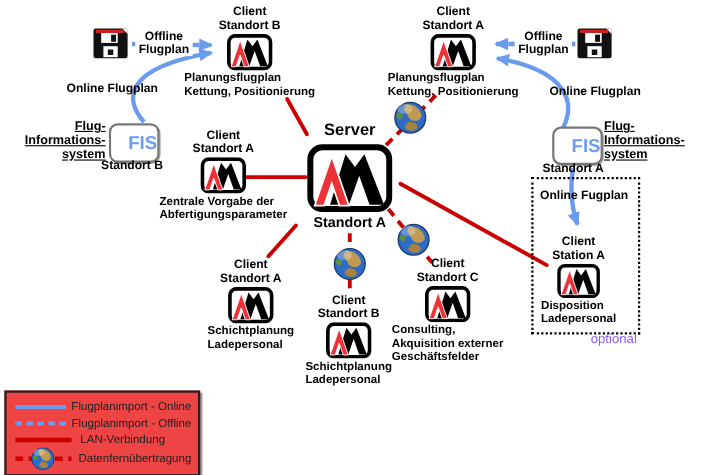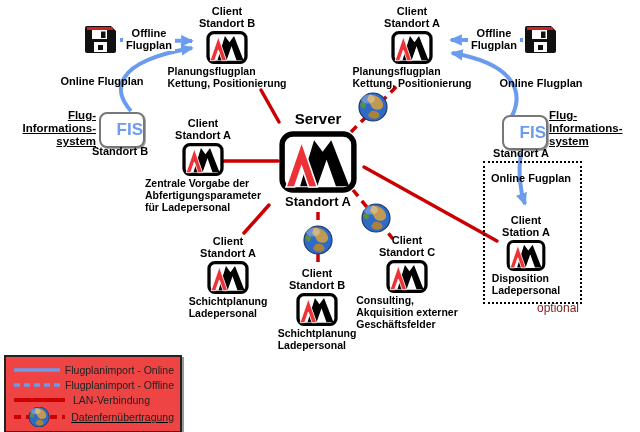--- a/index.html
+++ b/index.html
@@ -14,21 +14,21 @@
   .node .t  { font-size:11px; font-weight:bold; line-height:12px; }
   .node .s  { font-size:11px; font-weight:bold; line-height:12px; }
   .node .cap{ font-size:10.5px; font-weight:bold; line-height:12px; text-align:left; margin-top:1px; }
   .node svg { margin-top:2px; }
   .whitebg { background:#fff; padding:0 2px; }
   .fisbox { position:absolute; z-index:2; display:flex; align-items:center; justify-content:flex-end;
             background:#fff; border:2px solid #777; border-radius:8px; box-shadow:1px 1px 0 #aaa;
             font-size:17px; font-weight:bold; color:#6c9cf2; }
   .sysl { font-size:11.5px; font-weight:bold; line-height:13px;text-decoration:underline; }
   .dottedbox { position:absolute; z-index:2; border:2px dotted #000; background:transparent; }
-  .optional { font-size:12px; color:#7f1d1d; text-align:right; }
+  .optional { font-size:12px; color:#8b5cf6; text-align:right; }
   .legend { position:absolute; z-index:3; background:#ef4444; border:2px solid #222;
             box-shadow:2px 2px 0 #999; padding:5px 6px 4px 6px; }
   .lrow { display:flex; align-items:center; height:15px; }
   .lrow .llabel { font-size:10.5px; color:#222; margin-left:5px; white-space:nowrap; }
   .server-title { font-size:15px; font-weight:bold; line-height:16px; text-align:right; }
   .server-sub   { font-size:13px; font-weight:bold; line-height:14px; text-align:center; }
 </style>
 </head>
 <body>
 
@@ -166,21 +166,20 @@
     <div class="t">Client</div>
     <div class="s">Standort A</div>
     <svg width="42" height="33" viewBox="0 0 100 80">
       <rect x="4" y="4" width="92" height="72" rx="14" fill="#fff" stroke="#000" stroke-width="8"></rect>
       <polygon points="27,71 45,12 56,27 67,12 90,71 73,71 61,37 49,71" fill="#000"></polygon>
       <polygon points="9,72 29,14 49,72 38,72 29,46 20,72" fill="#ed3237" stroke="#fff" stroke-width="2"></polygon>
     </svg>
     <div class="cap">
       <div>Zentrale Vorgabe der</div>
       <div>Abfertigungsparameter</div>
-      <div>für Ladepersonal</div>
     </div>
   </div>
 
   <div class="node" style="left:158px; top:235px; width:140px;">
     <div class="t">Client</div>
     <div class="s">Standort A</div>
     <svg width="42" height="33" viewBox="0 0 100 80">
       <rect x="4" y="4" width="92" height="72" rx="14" fill="#fff" stroke="#000" stroke-width="8"></rect>
       <polygon points="27,71 45,12 56,27 67,12 90,71 73,71 61,37 49,71" fill="#000"></polygon>
       <polygon points="9,72 29,14 49,72 38,72 29,46 20,72" fill="#ed3237" stroke="#fff" stroke-width="2"></polygon>
@@ -246,21 +245,21 @@
         <line x1="2" y1="7" x2="53" y2="7" stroke="#6b9bed" stroke-width="3.5" stroke-dasharray="6 4"></line>
       </svg>
       <span class="llabel">Flugplanimport - Offline</span>
     </div>
     <div class="lrow">
       <svg width="56" height="14">
         <line x1="2" y1="7" x2="53" y2="7" stroke="#cc0000" stroke-width="4"></line>
       </svg>
       <span class="llabel">LAN-Verbindung</span>
     </div>
-    <div class="lrow" style="height:20px;text-decoration:underline;">
+    <div class="lrow" style="height:20px;">
       <svg width="56" height="20">
         <line x1="2" y1="10" x2="53" y2="10" stroke="#cc0000" stroke-width="4" stroke-dasharray="7 5"></line>
         <use href="#globe-def" transform="translate(27,10) scale(0.72)"></use>
       </svg>
       <span class="llabel">Datenfernübertragung</span>
     </div>
   </div>
 
 </div>
 

